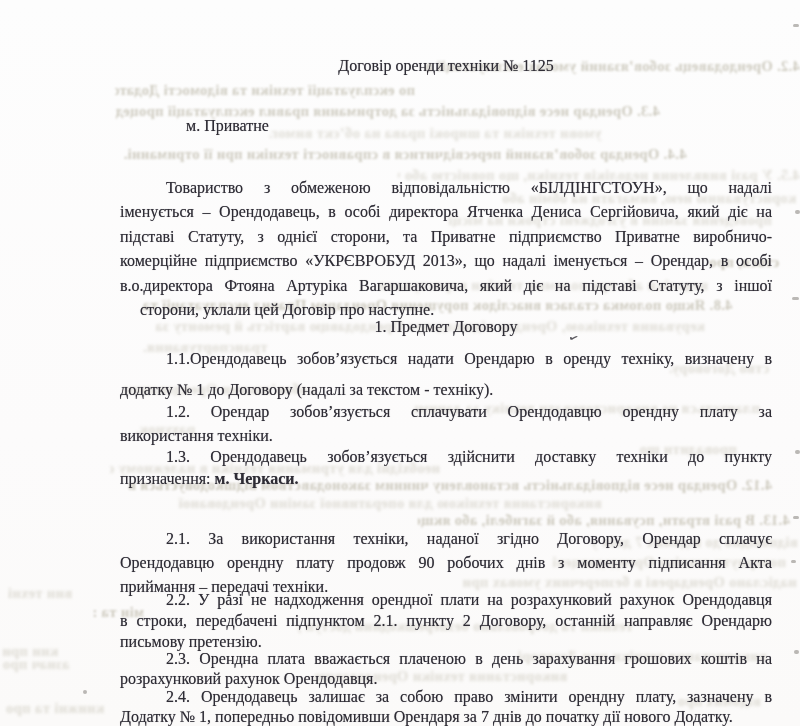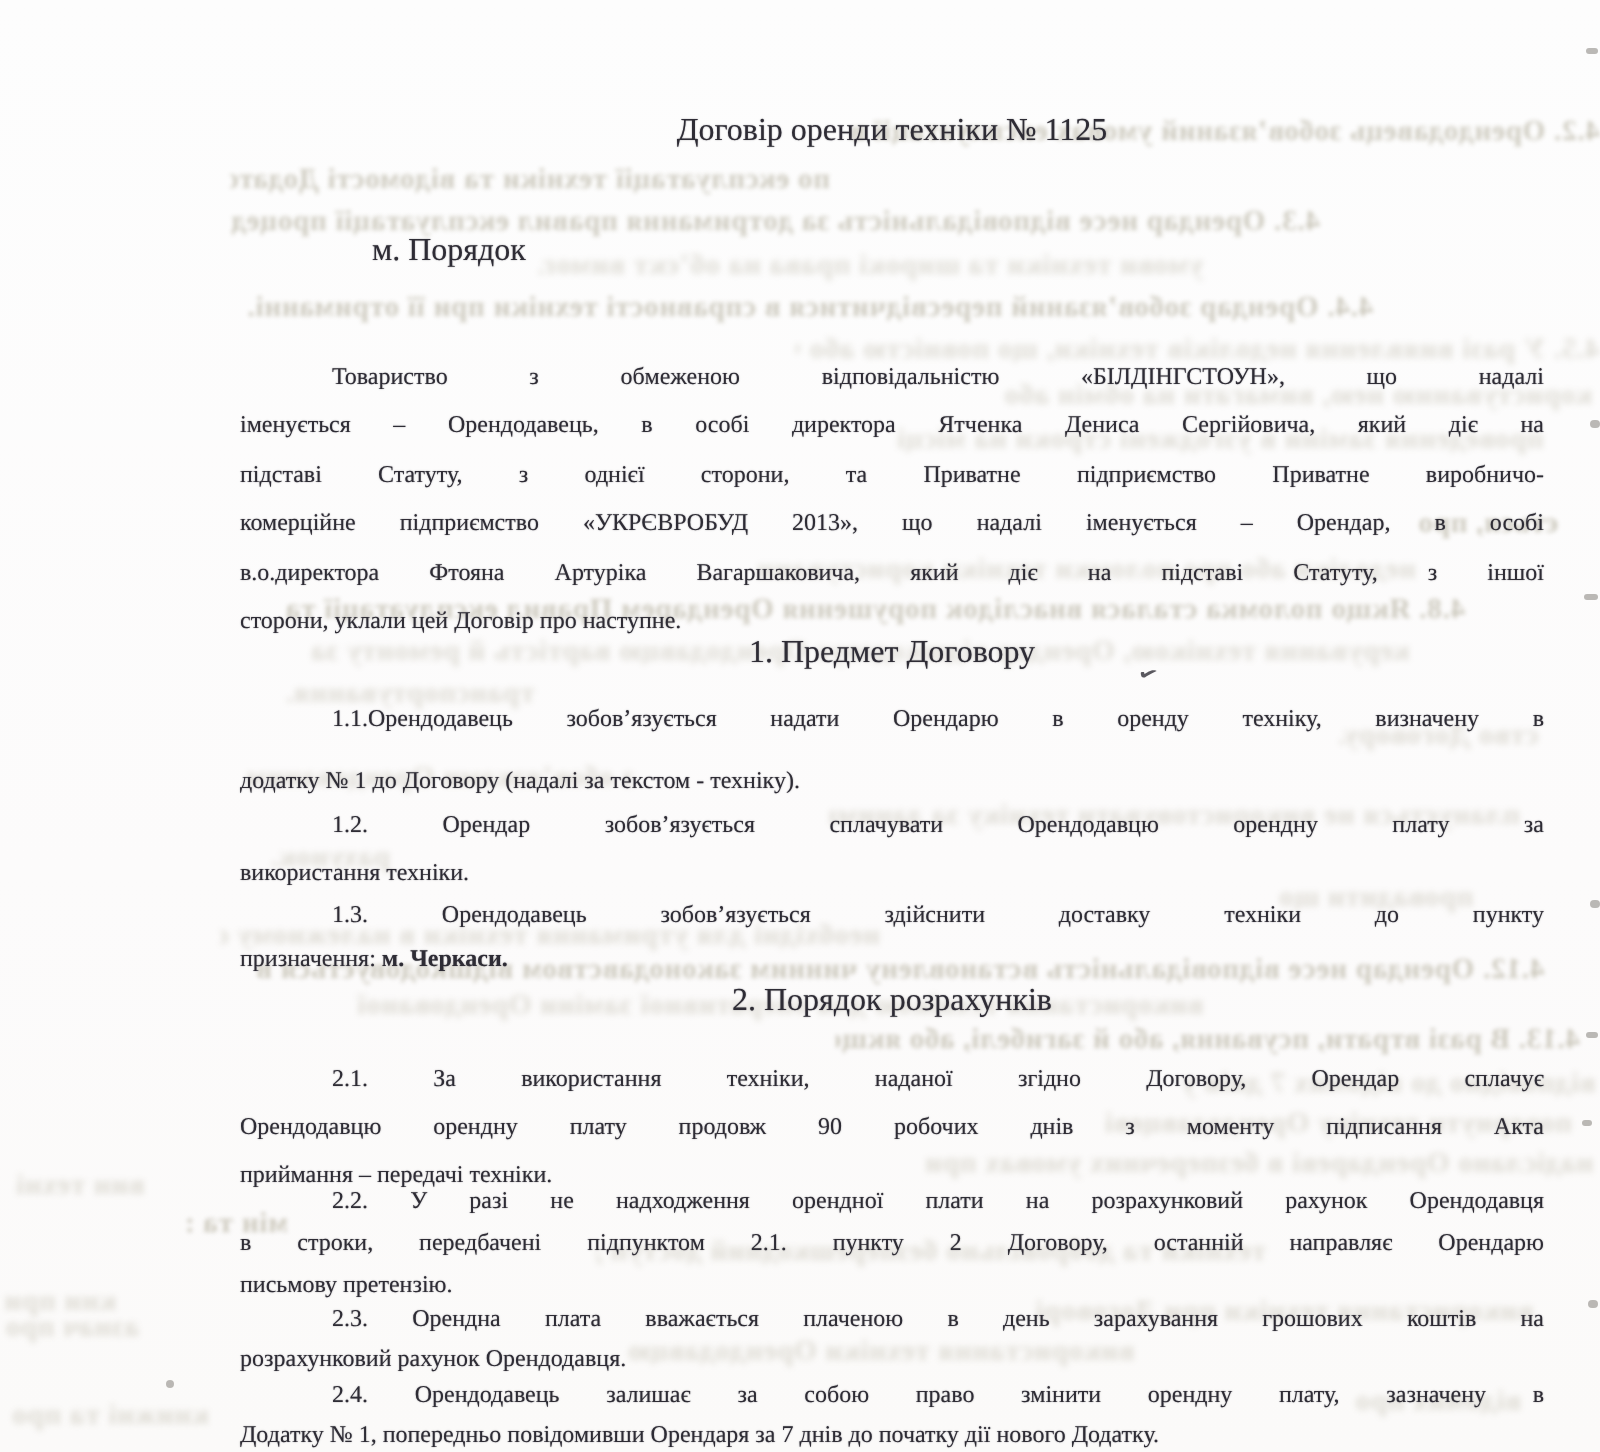--- a/index.html
+++ b/index.html
@@ -35,21 +35,21 @@
   .place{position:absolute;top:117px;left:186px;font-size:16px;text-shadow:0 0 .7px rgba(46,44,53,.55);}
   .date{position:absolute;top:112px;right:42px;font-size:16px;text-shadow:0 0 .7px rgba(46,44,53,.55);}
   .sec-heading{
     position:absolute;left:120px;width:652px;text-align:center;font-size:16px;
     text-shadow:0 0 .7px rgba(46,44,53,.55);
   }
   .sec-heading.h1{top:318px;}
   .sec-heading.h2{top:492px;}
   .line{
     position:absolute;left:120px;width:652px;
-    font-size:12px;line-height:20px;
+    font-size:16px;line-height:20px;
     text-align:justify;text-align-last:justify;text-justify:inter-word;
     text-shadow:0 0 .7px rgba(46,44,53,.55);
     white-space:normal;
   }
   .line.indent{left:166px;width:606px;}
   .line.last{text-align-last:left;}
   .line strong{font-weight:bold;}
   
   #specks{position:absolute;inset:0;z-index:3;}
   .speck{position:absolute;background:#6a675f;opacity:.45;border-radius:2px;}
@@ -97,30 +97,29 @@
       <div class="bleed-line light" style="left: 0px; top: 643px; width: 60px; color: rgb(154, 148, 124);">кни при</div>
       <div class="bleed-line light" style="left: 492px; top: 648px; width: 300px; color: rgb(154, 148, 124);">використання техніки при Договорі</div>
       <div class="bleed-line light" style="left: 0px; top: 656px; width: 72px; color: rgb(154, 148, 124);">азнач про</div>
       <div class="bleed-line light" style="left: 298px; top: 668px; width: 285px; color: rgb(154, 148, 124);">використання техніки Орендодавцю</div>
       <div class="bleed-line light" style="left: 638px; top: 693px; width: 162px; color: rgb(154, 148, 124);">відомих про</div>
       <div class="bleed-line light" style="left: 0px; top: 700px; width: 110px; color: rgb(154, 148, 124);">книжні та про</div>
     </div>
 
   <div id="doc">
     <div class="doc-title">Договір оренди техніки № 1125</div>
-    <div class="place">м. Порядок</div>
+    <div class="place">м. Приватне</div>
     <div class="sec-heading h1">1. Предмет Договору</div>
-    <div class="sec-heading h2">2. Порядок розрахунків</div>
     <div id="lines">
         <div class="line indent" style="top: 178px;">Товариство з обмеженою відповідальністю «БІЛДІНГСТОУН», що надалі</div>
         <div class="line" style="top: 202px;">іменується – Орендодавець, в особі директора Ятченка Дениса Сергійовича, який діє на</div>
         <div class="line" style="top: 227px;">підставі Статуту, з однієї сторони, та Приватне підприємство Приватне виробничо-</div>
         <div class="line" style="top: 251px;">комерційне підприємство «УКРЄВРОБУД 2013», що надалі іменується – Орендар, в особі</div>
         <div class="line" style="top: 276px;">в.о.директора Фтояна Артуріка Вагаршаковича, який діє на підставі Статуту, з іншої</div>
-        <div class="line last" style="top: 300px;">сторони, уклали цей Договір про наступне.</div>
+        <div class="line last" style="top: 300px; margin-left: 20px;">сторони, уклали цей Договір про наступне.</div>
         <div class="line indent" style="top: 349px;">1.1.Орендодавець зобов’язується надати Орендарю в оренду техніку, визначену в</div>
         <div class="line last" style="top: 380px;">додатку № 1 до Договору (надалі за текстом - техніку).</div>
         <div class="line indent" style="top: 402px;">1.2. Орендар зобов’язується сплачувати Орендодавцю орендну плату за</div>
         <div class="line last" style="top: 426px;">використання техніки.</div>
         <div class="line indent" style="top: 447px;">1.3. Орендодавець зобов’язується здійснити доставку техніки до пункту</div>
         <div class="line last" style="top: 469px;"><span>призначення: </span><strong>м. Черкаси.</strong></div>
         <div class="line indent" style="top: 529px;">2.1. За використання техніки, наданої згідно Договору, Орендар сплачує</div>
         <div class="line" style="top: 553px; font-family: Liberation Serif, serif;">Орендодавцю орендну плату продовж 90 робочих днів з моменту підписання Акта</div>
         <div class="line last" style="top: 577px;">приймання – передачі техніки.</div>
         <div class="line indent" style="top: 590px;">2.2. У разі не надходження орендної плати на розрахунковий рахунок Орендодавця</div>

